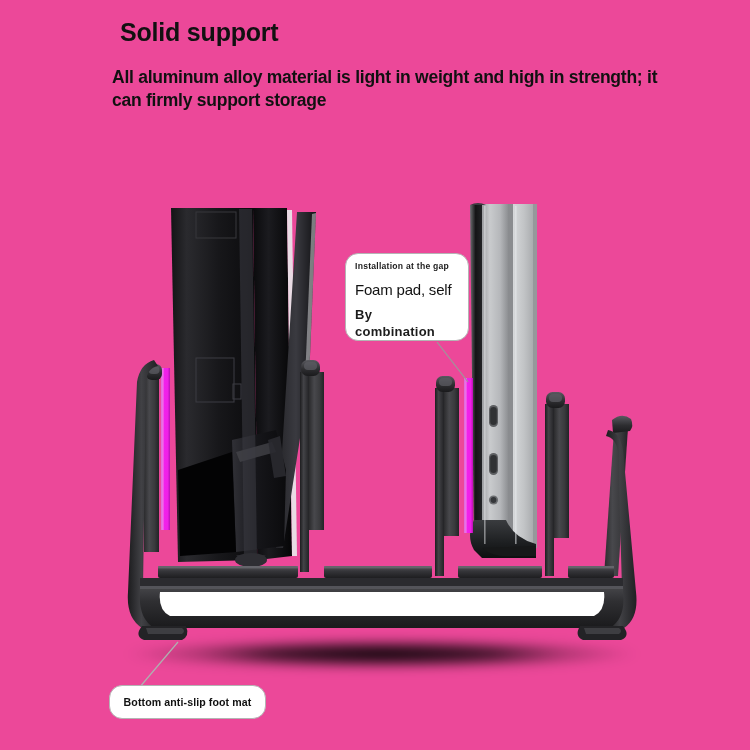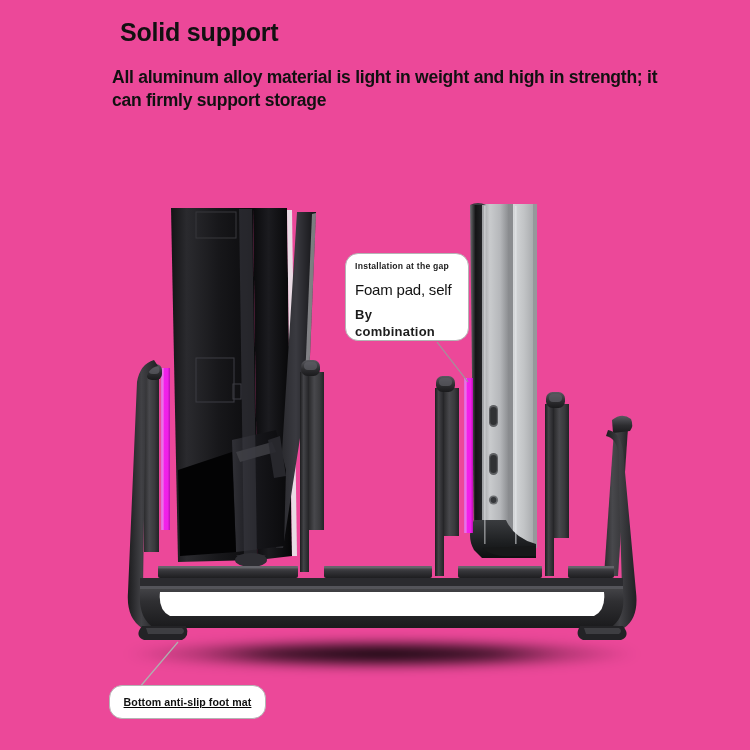--- a/index.html
+++ b/index.html
@@ -99,21 +99,20 @@
     margin-top: 9px;
   }
   #callout-mat {
     left: 109px;
     top: 685px;
     width: 157px;
     height: 34px;
     display: flex;
     align-items: center;
     justify-content: center;
-    text-decoration: underline;
   }
   #callout-mat .co-mat-label {
     font-size: 10.6px;
     font-weight: 700;
     color: #111111;
     letter-spacing: 0.1px;
     white-space: nowrap;
   }
 </style>
 </head>

